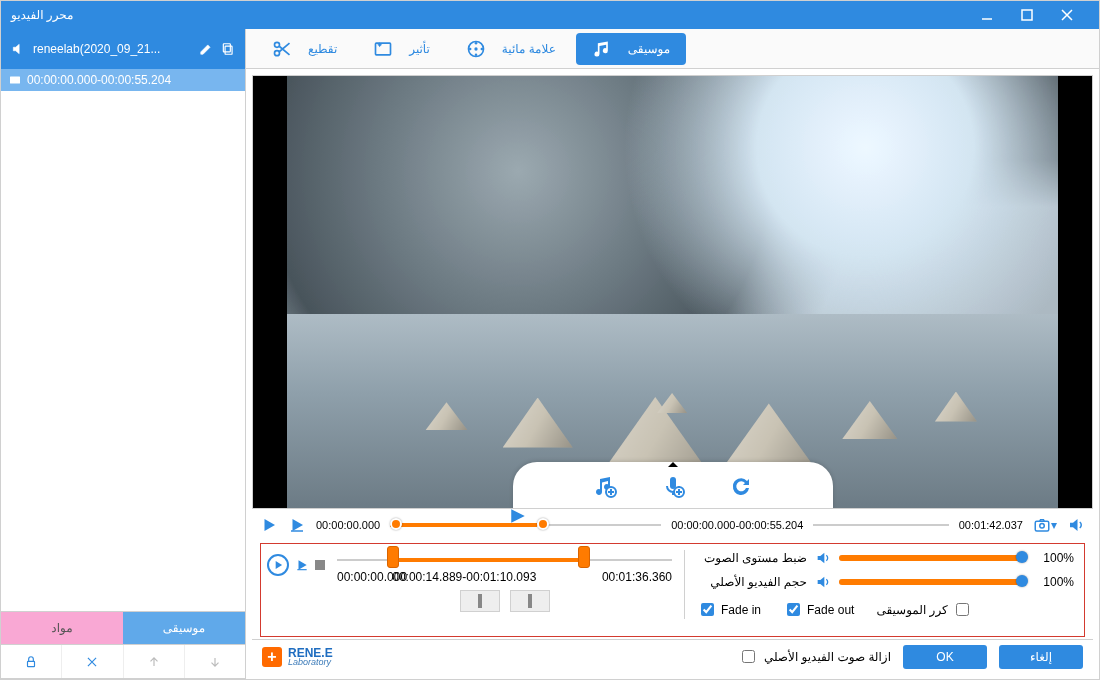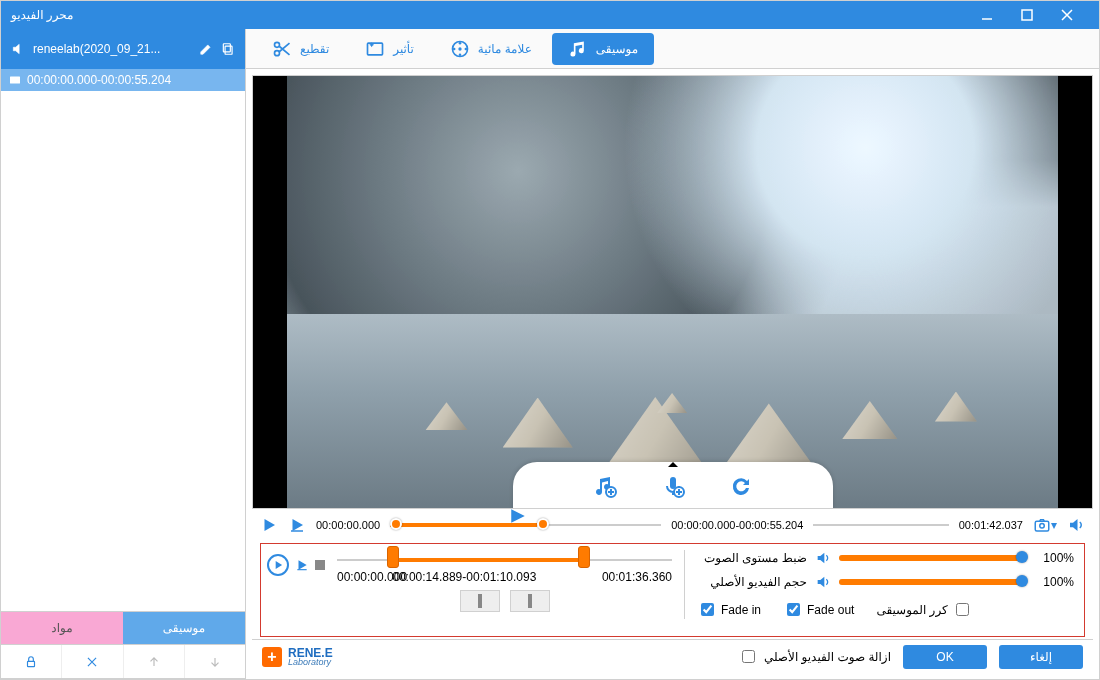--- a/index.html
+++ b/index.html
@@ -35,21 +35,21 @@
   .side-tabs div{flex:1;display:flex;align-items:center;justify-content:center;cursor:pointer;color:var(--grey-text);background:#f9a8d4;}
   .side-tabs div.active{background:var(--blue-light);color:#fff;font-weight:500;}
   .side-actions{height:34px;display:flex;border-bottom:1px solid var(--border);}
   .side-actions div{flex:1;display:flex;align-items:center;justify-content:center;border-right:1px solid #eee;cursor:pointer;}
   .side-actions div:last-child{border-right:none;}
   .side-actions svg{width:14px;height:14px;stroke:var(--blue);fill:none;stroke-width:2;}
   .side-actions .disabled svg{stroke:#bbb;}
   
   .content{flex:1;display:flex;flex-direction:column;min-width:0;}
   .tool-tabs{height:40px;background:var(--toolbar-bg);border-bottom:1px solid var(--border);display:flex;align-items:center;padding:0 10px;gap:4px;}
-  .tool-tab{height:32px;padding:0 16px;border-radius:4px;display:flex;align-items:center;gap:8px;color:var(--blue);cursor:pointer;font-weight:500;}
+  .tool-tab{height:32px;padding:0 16px;border-radius:4px;display:flex;align-items:center;gap:16px;color:var(--blue);cursor:pointer;font-weight:500;}
   .tool-tab.active{background:var(--blue);color:#fff;}
   .tool-tab svg{width:20px;height:20px;fill:currentColor;}
   
   .preview-wrap{flex:1;display:flex;flex-direction:column;min-height:0;padding:6px;}
   .preview{flex:1;background:#000;border:1px solid var(--border);display:flex;align-items:center;justify-content:center;position:relative;overflow:hidden;}
   .scene{width:100%;height:100%;position:relative;}
   .sky{position:absolute;inset:0;height:55%;background:
      radial-gradient(circle at 75% 30%,#e8f2fb 0%,#cfe0ec 18%, transparent 40%),
      radial-gradient(circle at 30% 40%,#9aa7ae 0%, #6d7a82 25%, #4b565d 45%, transparent 60%),
      linear-gradient(to bottom,#3d464c 0%, #5a656c 35%, #aab6bf 55%);

